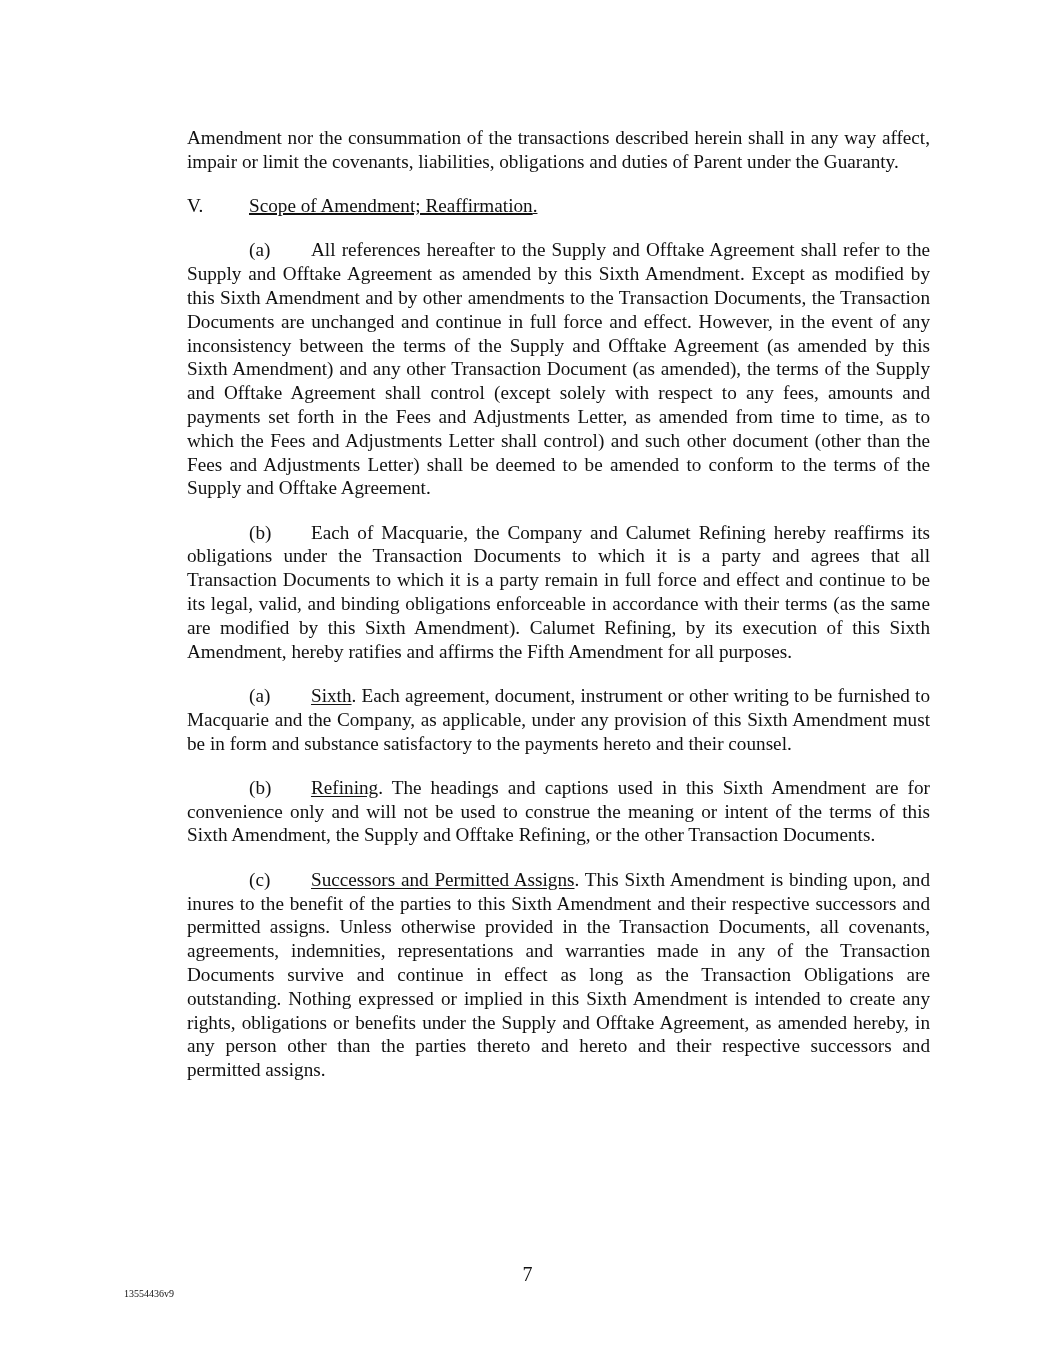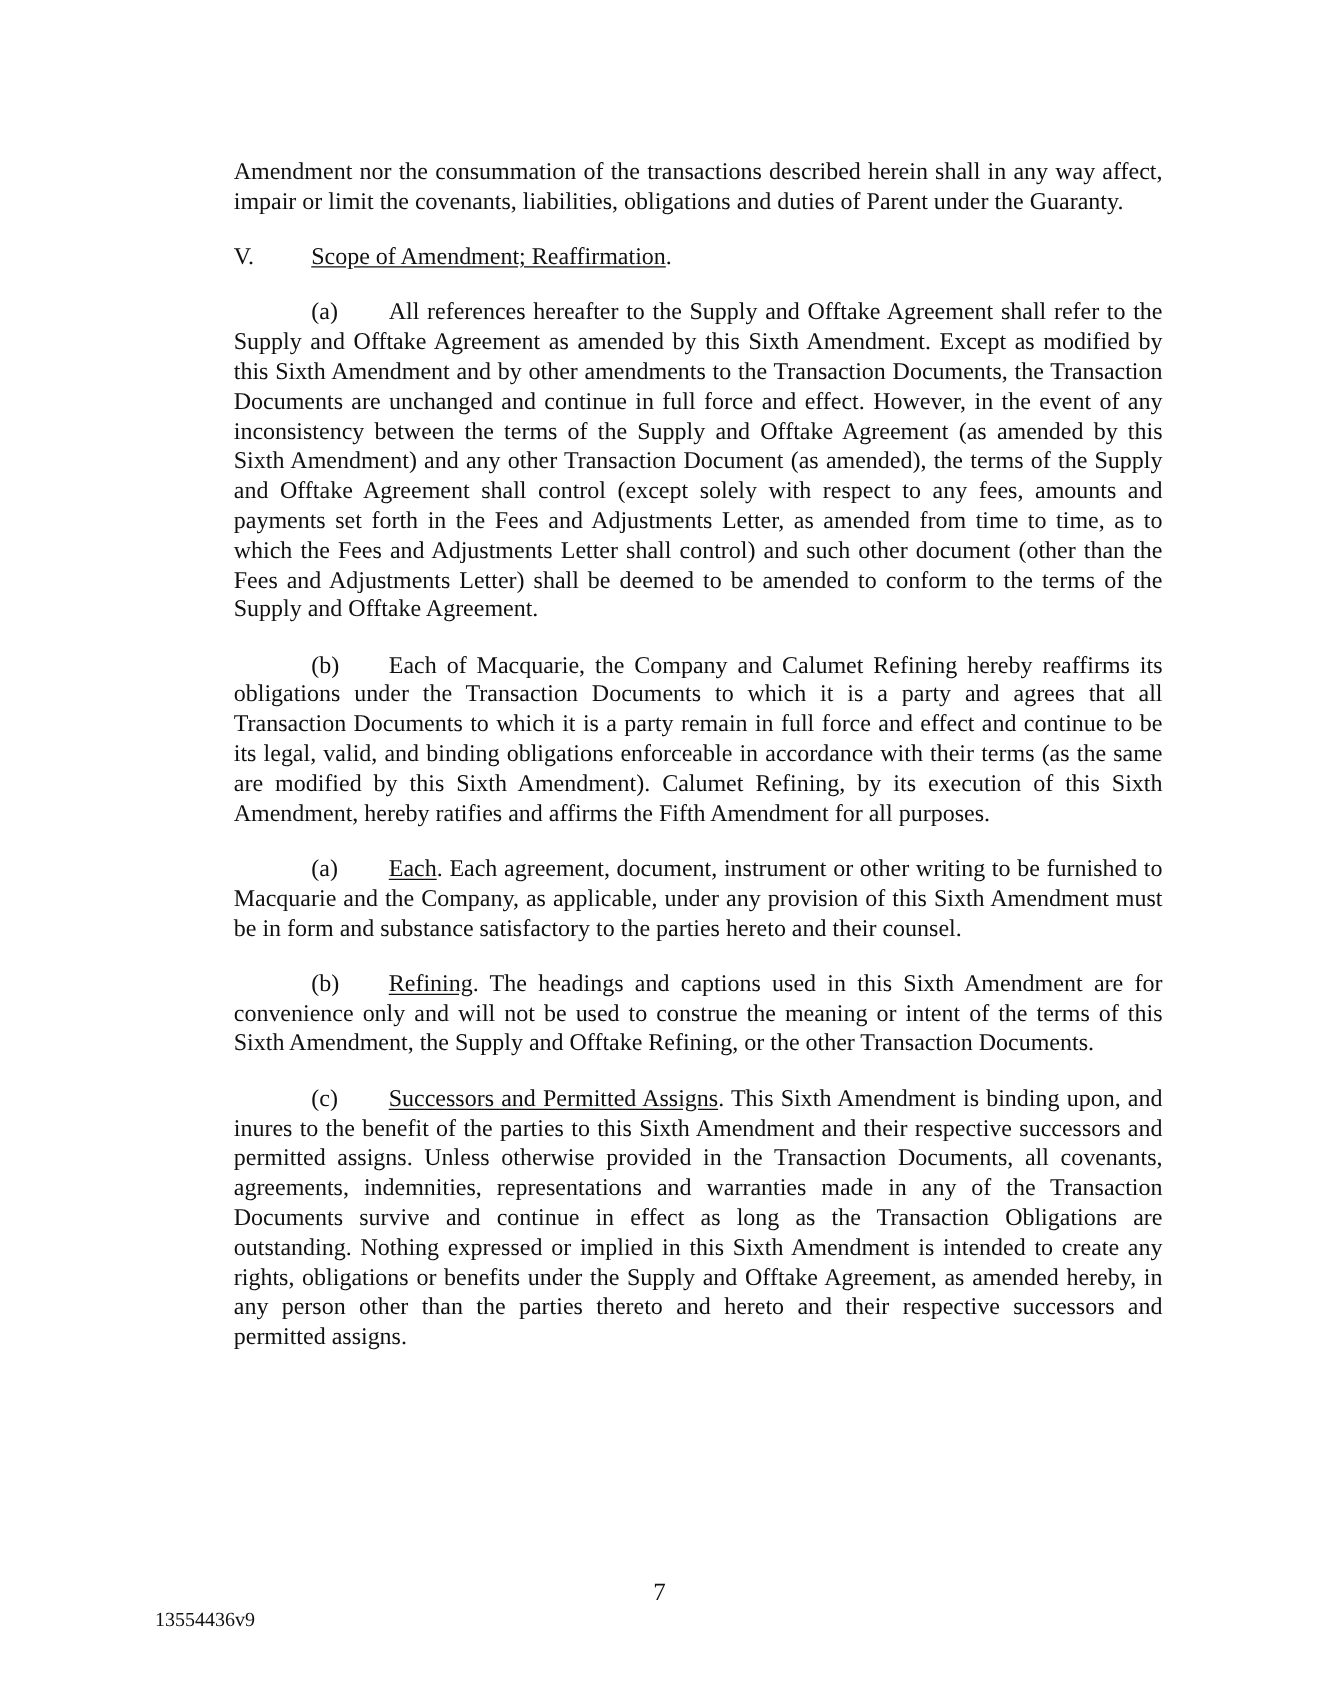--- a/index.html
+++ b/index.html
@@ -31,20 +31,21 @@
       text-indent: 62px;
     }
     .para .label {
       display: inline-block;
       width: 62px;
       text-indent: 0;
     }
     .heading {
       margin: 0 0 20.5px 0;
       white-space: nowrap;
+      text-decoration: underline;
     }
     .heading .num {
       display: inline-block;
       width: 62px;
     }
     .u {
       text-decoration: underline;
       text-underline-offset: 2px;
     }
     .page-number {
@@ -52,40 +53,40 @@
       left: 0;
       width: 1055px;
       top: 1263px;
       text-align: center;
       font-size: 20px;
     }
     .doc-id {
       position: absolute;
       left: 124px;
       top: 1288px;
-      font-size: 16px;
+      font-size: 10px;
     }
   </style>
 </head>
 <body>
 
 <div class="page">
 
   <p class="para">Amendment nor the consummation of the transactions described herein shall in any way affect, impair or limit the covenants, liabilities, obligations and duties of Parent under the Guaranty.</p>
 
   <div class="heading">
     <span class="num">V.</span><span class="u">Scope of Amendment; Reaffirmation</span><span>.</span>
   </div>
 
   <p class="para sub"><span class="label">(a)</span><span>All references hereafter to the Supply and Offtake Agreement shall refer to the Supply and Offtake Agreement as amended by this Sixth Amendment.  Except as modified by this Sixth Amendment and by other amendments to the Transaction Documents, the Transaction Documents are unchanged and continue in full force and effect.  However, in the event of any inconsistency between the terms of the Supply and Offtake Agreement (as amended by this Sixth Amendment) and any other Transaction Document (as amended), the terms of the Supply and Offtake Agreement shall control (except solely with respect to any fees, amounts and payments set forth in the Fees and Adjustments Letter, as amended from time to time, as to which the Fees and Adjustments Letter shall control) and such other document (other than the Fees and Adjustments Letter) shall be deemed to be amended to conform to the terms of the Supply and Offtake Agreement.</span></p>
 
   <p class="para sub"><span class="label">(b)</span><span>Each of Macquarie, the Company and Calumet Refining hereby reaffirms its obligations under the Transaction Documents to which it is a party and agrees that all Transaction Documents to which it is a party remain in full force and effect and continue to be its legal, valid, and binding obligations enforceable in accordance with their terms (as the same are modified by this Sixth Amendment).  Calumet Refining, by its execution of this Sixth Amendment, hereby ratifies and affirms the Fifth Amendment for all purposes.</span></p>
 
 
-  <p class="para sub"><span class="label">(a)</span><span class="u">Each</span><span>.  Each agreement, document, instrument or other writing to be furnished to Macquarie and the Company, as applicable, under any provision of this Sixth Amendment must be in form and substance satisfactory to the parties hereto and their counsel.</span></p>
+  <p class="para sub"><span class="label">(a)</span><span class="u">Sixth</span><span>.  Each agreement, document, instrument or other writing to be furnished to Macquarie and the Company, as applicable, under any provision of this Sixth Amendment must be in form and substance satisfactory to the payments hereto and their counsel.</span></p>
 
   <p class="para sub"><span class="label">(b)</span><span class="u">Refining</span><span>.  The headings and captions used in this Sixth Amendment are for convenience only and will not be used to construe the meaning or intent of the terms of this Sixth Amendment, the Supply and Offtake Refining, or the other Transaction Documents.</span></p>
 
   <p class="para sub"><span class="label">(c)</span><span class="u">Successors and Permitted Assigns</span><span>.  This Sixth Amendment is binding upon, and inures to the benefit of the parties to this Sixth Amendment and their respective successors and permitted assigns.  Unless otherwise provided in the Transaction Documents, all covenants, agreements, indemnities, representations and warranties made in any of the Transaction Documents survive and continue in effect as long as the Transaction Obligations are outstanding.  Nothing expressed or implied in this Sixth Amendment is intended to create any rights, obligations or benefits under the Supply and Offtake Agreement, as amended hereby, in any person other than the parties thereto and hereto and their respective successors and permitted assigns.</span></p>
 
 </div>
 
 <div class="page-number">7</div>
 <div class="doc-id">13554436v9</div>
 

